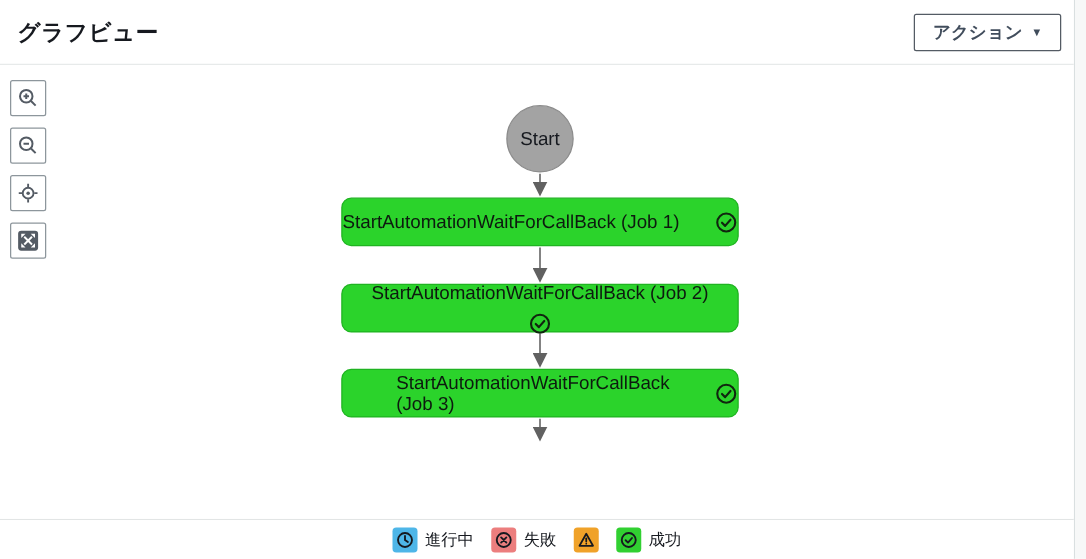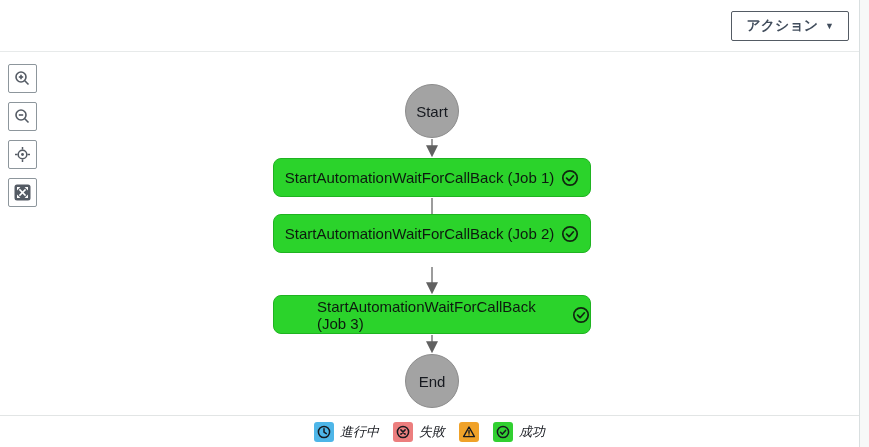--- a/index.html
+++ b/index.html
@@ -76,42 +76,43 @@
     position:absolute;
     left:273px; width:318px; height:39px;
     background:#2bd32b;
     border:1px solid #1fb321;
     border-radius:8px;
     display:flex; align-items:center; justify-content:center;
     gap:7px; z-index:2; cursor:pointer;
   }
   .task-label { font-size:15px; color:#0d1a0f; }
   .task-node svg { display:block; }
-  .task-1 { top:106px; } .task-2 { top:162px; } .task-3 { top:243px;padding-left:43px; }
+  .task-1 { top:106px;justify-content:space-between; } .task-2 { top:175px;flex-direction:column; } .task-3 { top:243px;padding-left:43px; }
   
   .legend {
     height:32px;
     border-top:1px solid #e2e5e5;
     background:#ffffff;
     display:flex; align-items:center; justify-content:center;
     gap:14px;
   }
   .legend-item { display:flex; align-items:center; gap:6px; }
   .legend-swatch {
     width:20px; height:20px; border-radius:3px;
     display:flex; align-items:center; justify-content:center;
   }
-  .legend-label { font-size:13px; color:#16191f;font-style:italic; }
+  .legend-label { font-size:13px; color:#16191f; }
 </style>
 </head>
 <body>
 
 <div class="panel">
 
   <div class="header">
+    <div class="header-title">グラフビュー</div>
     <button class="action-btn">
       <span>アクション</span>
       <span class="action-caret">▼</span>
     </button>
   </div>
 
   <div class="canvas">
 
     <div class="toolbar">
       <button class="tool-btn">
@@ -203,23 +204,20 @@
     <div class="task-node task-3">
       <span class="task-label">StartAutomationWaitForCallBack (Job 3)</span>
       <span>
         <svg width="18" height="18" viewBox="0 0 18 18" fill="none" stroke="#10260f" stroke-width="1.7">
           <circle cx="9" cy="9" r="7.2"></circle>
           <path d="M5.6 9.2 L8.1 11.7 L12.4 6.8" stroke-linecap="round" stroke-linejoin="round"></path>
         </svg>
       </span>
     </div>
 
-    <div class="terminal-node end-node">
-      <span>End</span>
-    </div>
   </div>
 
   <div class="legend">
 
     <div class="legend-item">
       <span class="legend-swatch" style="background-color: rgb(78, 182, 232);">
         <svg width="14" height="14" viewBox="0 0 14 14" fill="none" stroke="#16191f" stroke-width="1.5">
           <circle cx="7" cy="7" r="5.6"></circle>
           <path d="M7 3.8 V7 L9.3 8.6" stroke-linecap="round"></path>
         </svg>

